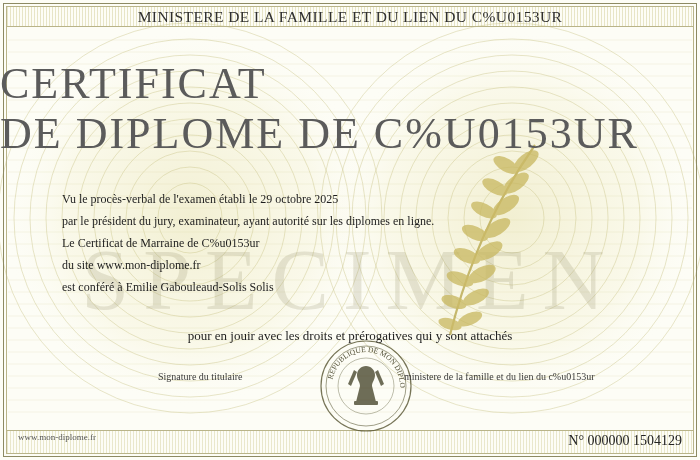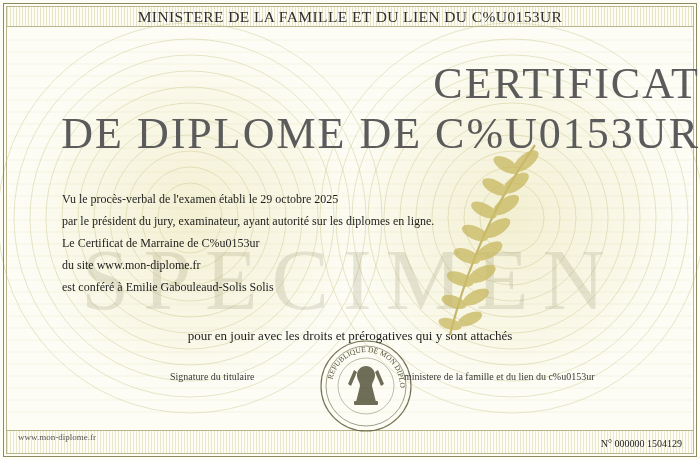--- a/index.html
+++ b/index.html
@@ -90,21 +90,21 @@
     letter-spacing: 0.4px;
     font-variant: small-caps;
     text-transform: uppercase;
     z-index: 6;
   }
 
   .title {
     position: absolute;
     top: 62px;
     left: 0; right: 0;
-    text-align: right;
+    text-align: left;
     color: #5b5b5b;
     z-index: 6;
     line-height: 1.0;
   }
   .title .l1 {
     display: block;
     font-size: 44px;
     letter-spacing: 2px;
   }
   .title .l2 {
@@ -130,21 +130,21 @@
     left: 0; right: 0;
     top: 328px;
     text-align: center;
     z-index: 6;
     font-size: 13px;
     color: #1d1d1d;
   }
 
   .sig-left {
     position: absolute;
-    left: 170px;
+    left: 158px;
     top: 371px;
     font-size: 10px;
     color: #3a3a3a;
     z-index: 6;
   }
   .sig-right {
     position: absolute;
     left: 404px;
     top: 371px;
     font-size: 10px;
@@ -157,21 +157,21 @@
     left: 18px;
     bottom: 18px;
     font-size: 9px;
     color: #555;
     z-index: 6;
   }
   .footer-right {
     position: absolute;
     right: 18px;
     bottom: 11px;
-    font-size: 10px;
+    font-size: 14px;
     color: #222;
     z-index: 6;
     margin-left: 25px;
   }
 
   
   .laurel {
     position: absolute;
     left: 330px;
     top: 135px;

